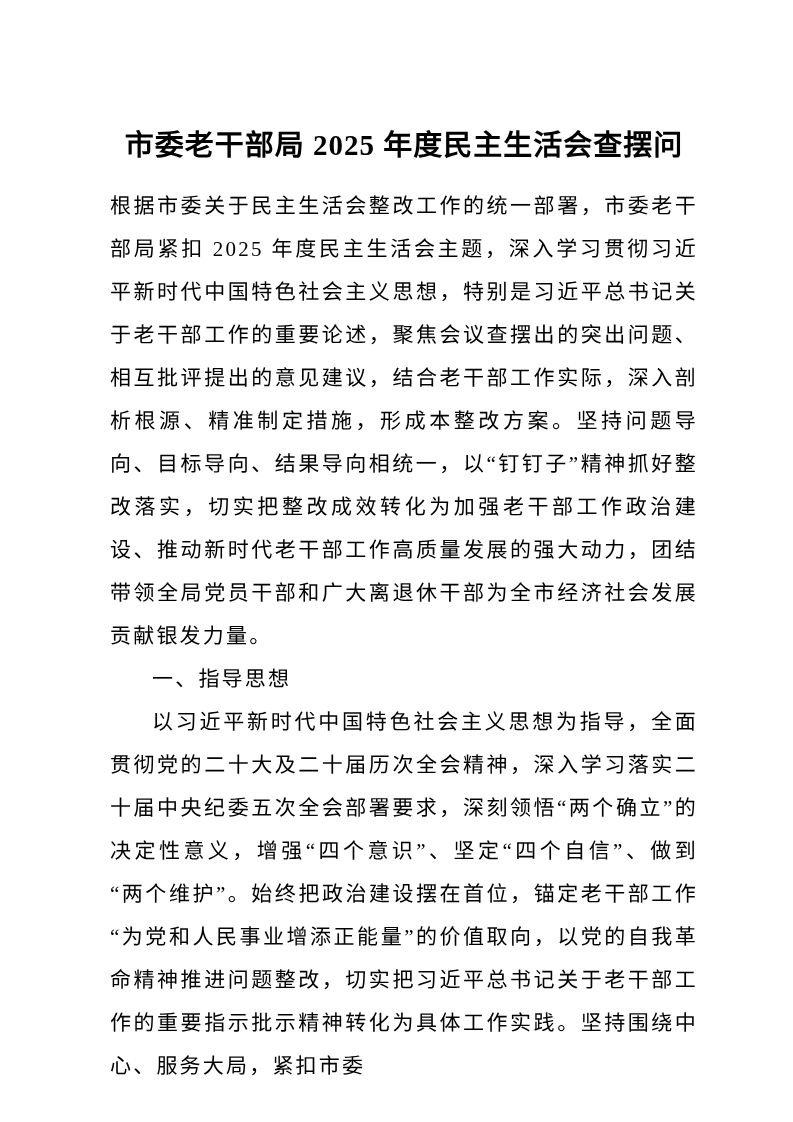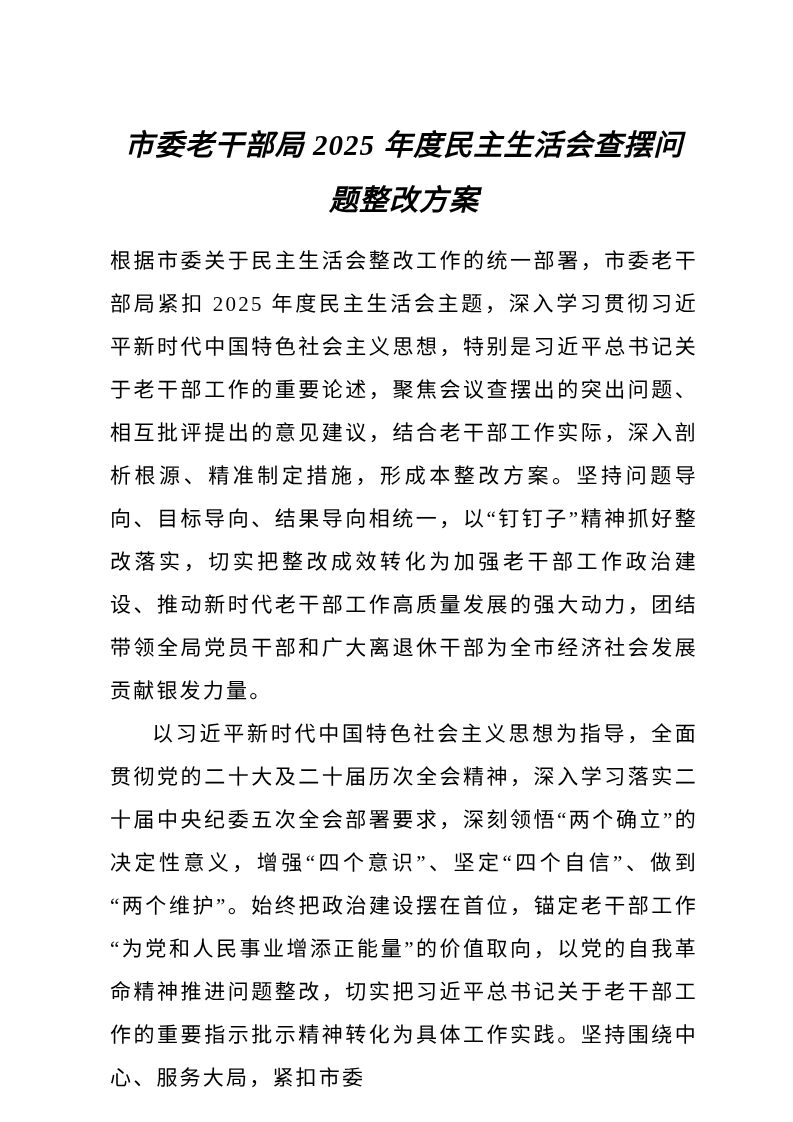--- a/index.html
+++ b/index.html
@@ -18,21 +18,20 @@
     font-family: "Liberation Serif", "DejaVu Serif", serif;
     overflow: hidden;
   }
   .doc-title {
     margin: 22px 0 12px 0;
     font-size: 29px;
     font-weight: bold;
     line-height: 55px;
     text-align: center;
     letter-spacing: 1px;
-    font-style: italic;
   }
   .title-line {
     white-space: nowrap;
   }
   .doc-body {
     margin: 12px;
   }
   .para {
     margin: 0;
     font-size: 21px;
@@ -47,19 +46,19 @@
   .para.heading {
     text-align: left;
   }
 </style>
 </head>
 <body>
 
 <div class="page">
   <h1 class="doc-title" id="doc-title">
       <div class="title-line">市委老干部局 2025 年度民主生活会查摆问</div>
-      <div class="title-line">题整改方案</div>
     </h1>
   <div class="doc-body" id="doc-body">
       <p class="para">根据市委关于民主生活会整改工作的统一部署，市委老干部局紧扣 2025 年度民主生活会主题，深入学习贯彻习近平新时代中国特色社会主义思想，特别是习近平总书记关于老干部工作的重要论述，聚焦会议查摆出的突出问题、相互批评提出的意见建议，结合老干部工作实际，深入剖析根源、精准制定措施，形成本整改方案。坚持问题导向、目标导向、结果导向相统一，以“钉钉子”精神抓好整改落实，切实把整改成效转化为加强老干部工作政治建设、推动新时代老干部工作高质量发展的强大动力，团结带领全局党员干部和广大离退休干部为全市经济社会发展贡献银发力量。</p>
+      <p class="para indent heading">一、指导思想</p>
       <p class="para indent">以习近平新时代中国特色社会主义思想为指导，全面贯彻党的二十大及二十届历次全会精神，深入学习落实二十届中央纪委五次全会部署要求，深刻领悟“两个确立”的决定性意义，增强“四个意识”、坚定“四个自信”、做到“两个维护”。始终把政治建设摆在首位，锚定老干部工作“为党和人民事业增添正能量”的价值取向，以党的自我革命精神推进问题整改，切实把习近平总书记关于老干部工作的重要指示批示精神转化为具体工作实践。坚持围绕中心、服务大局，紧扣市委</p>
     </div>
 </div>
 
 </body></html>

